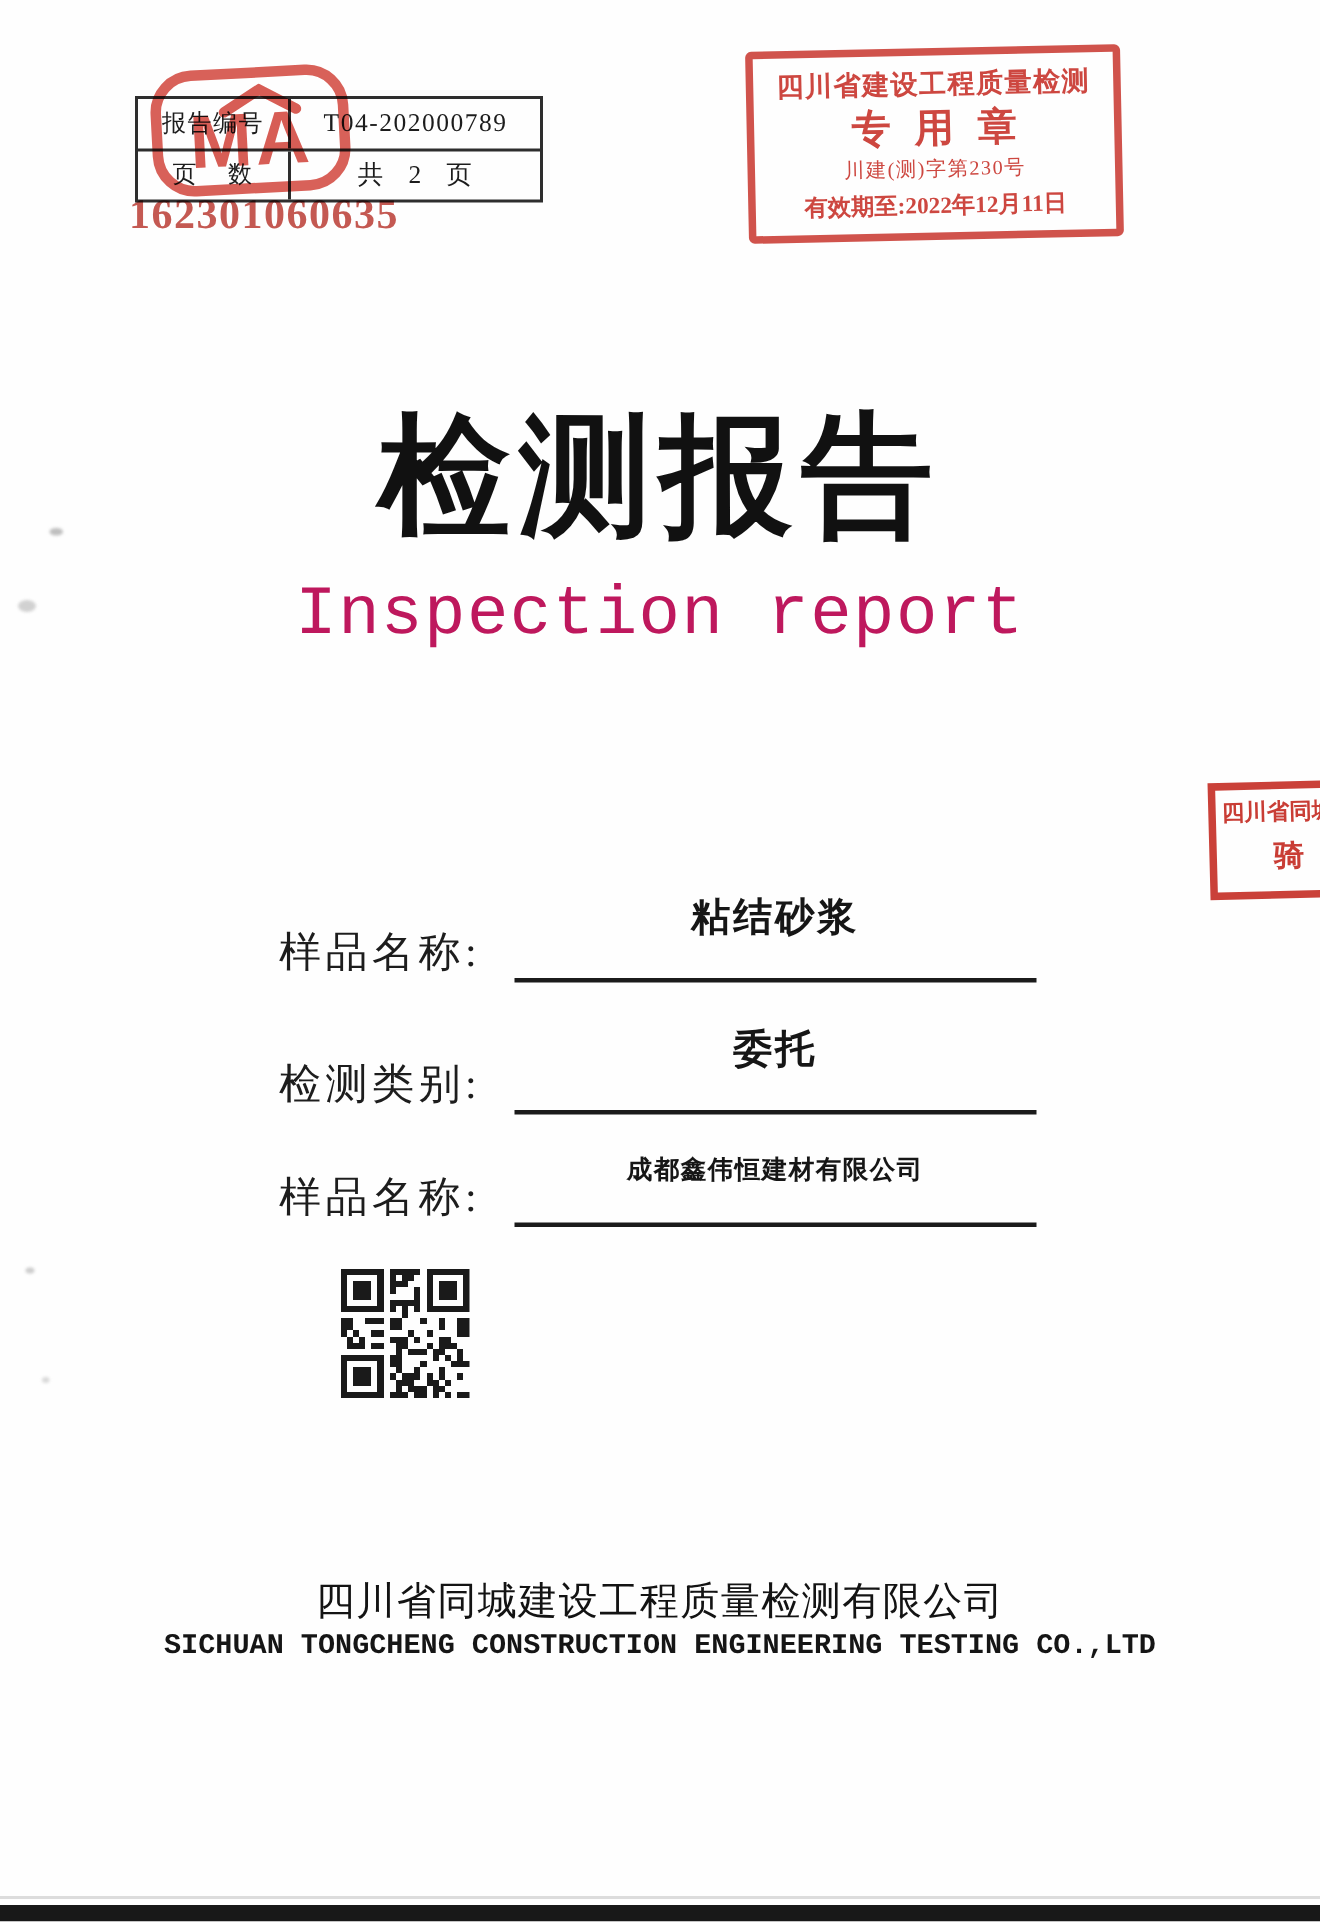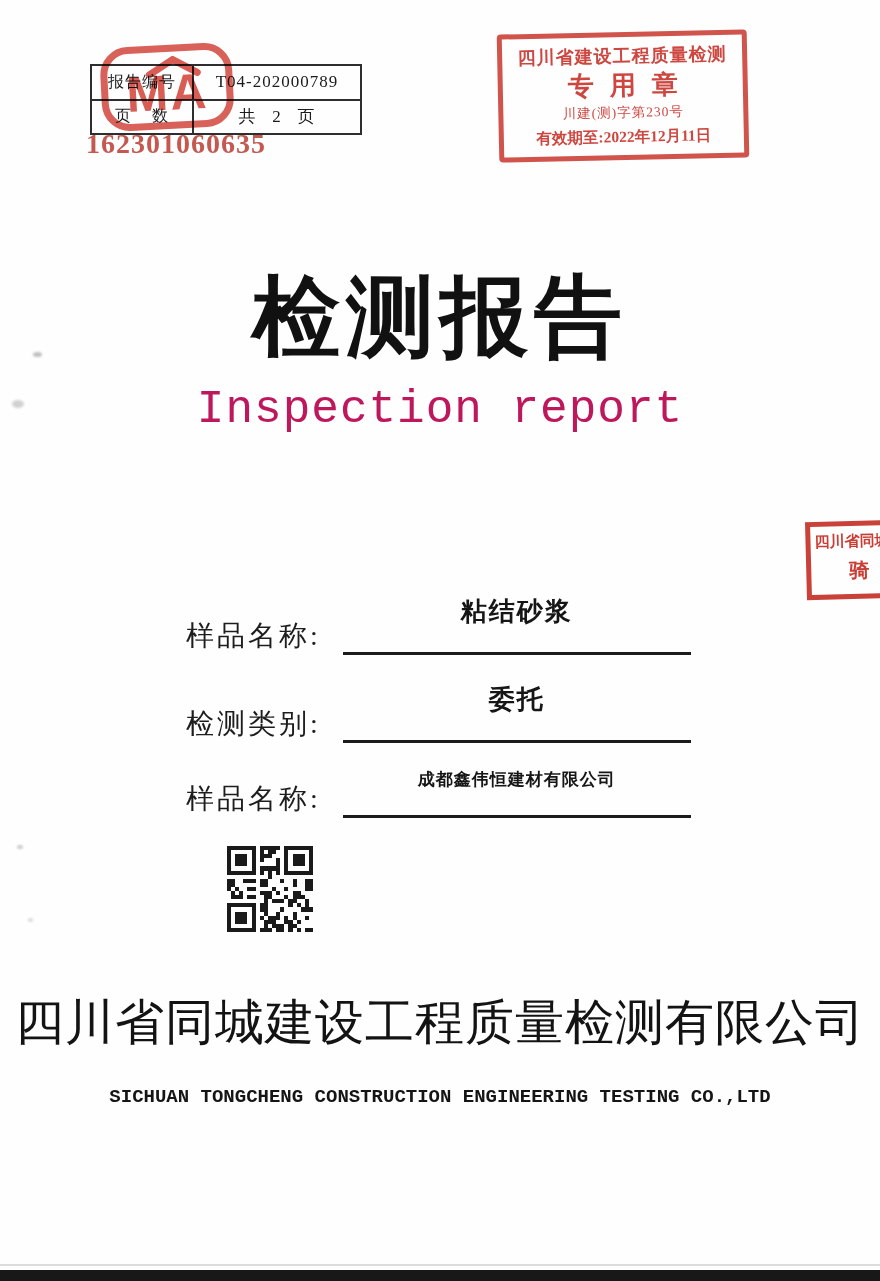--- a/index.html
+++ b/index.html
@@ -113,22 +113,22 @@
   .row-2{top:686px;}
   .row-3{top:771px;}
   .row-3 .fvalue{font-size:17px;letter-spacing:1px;}
 
   
   .qr{left:227px;top:846px;width:86px;height:86px;}
   .qr svg{width:86px;height:86px;display:block;}
 
   
   .footer-zh{
-    left:0;top:990px;width:880px;text-align:center;
-    font-size:49px;color:#131313;letter-spacing:1px;font-weight:500;
+    left:0;top:1050px;width:880px;text-align:center;
+    font-size:26px;color:#131313;letter-spacing:1px;font-weight:500;
   }
   .footer-en{
     left:0;top:1086px;width:880px;text-align:center;
     font-family:"Liberation Mono","DejaVu Sans Mono",monospace;
     font-weight:bold;font-size:19px;color:#151515;letter-spacing:0px;
   }
 
   
   .speck{background:#bfbfbf;border-radius:50%;filter:blur(1px);}
   .sp1{left:33px;top:352px;width:9px;height:5px;}

